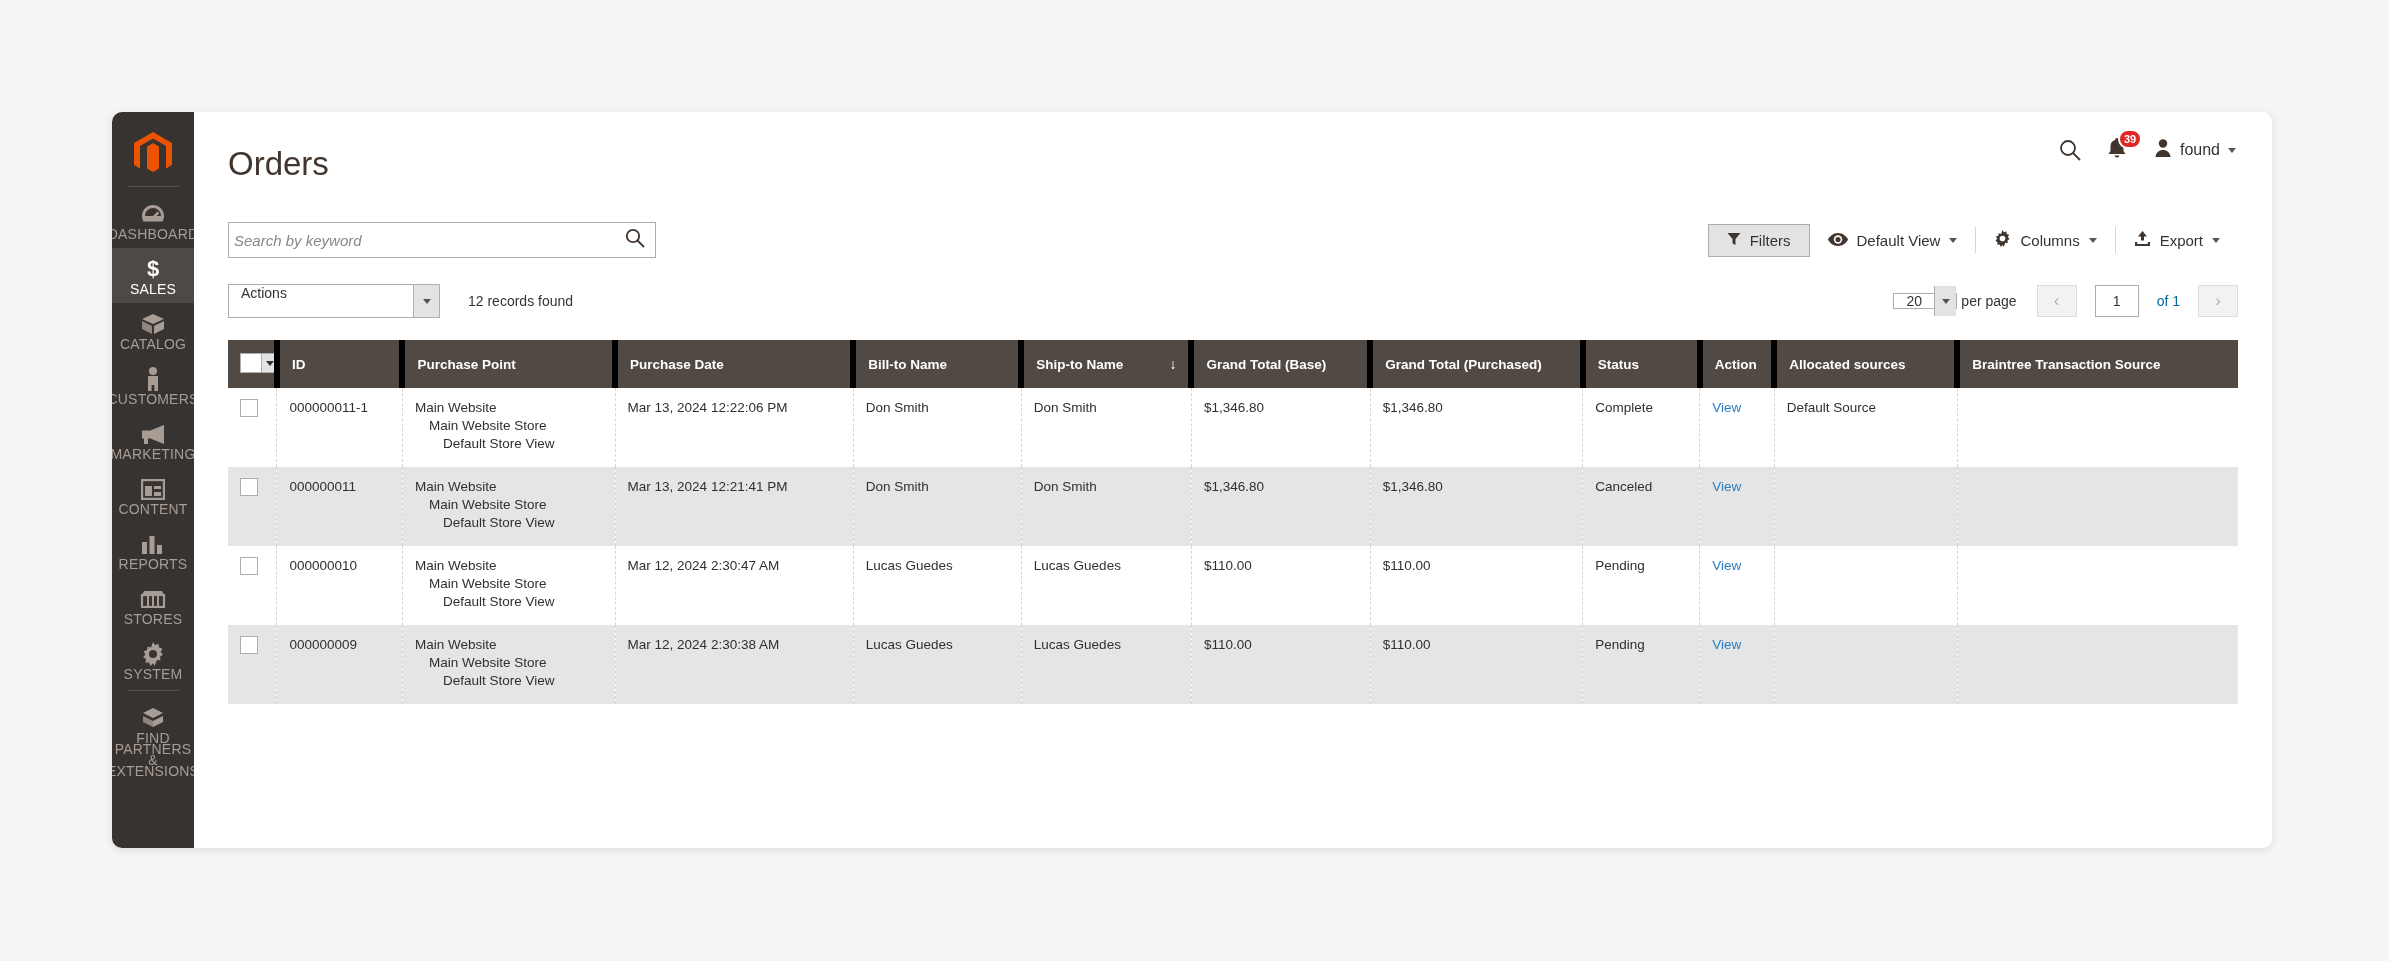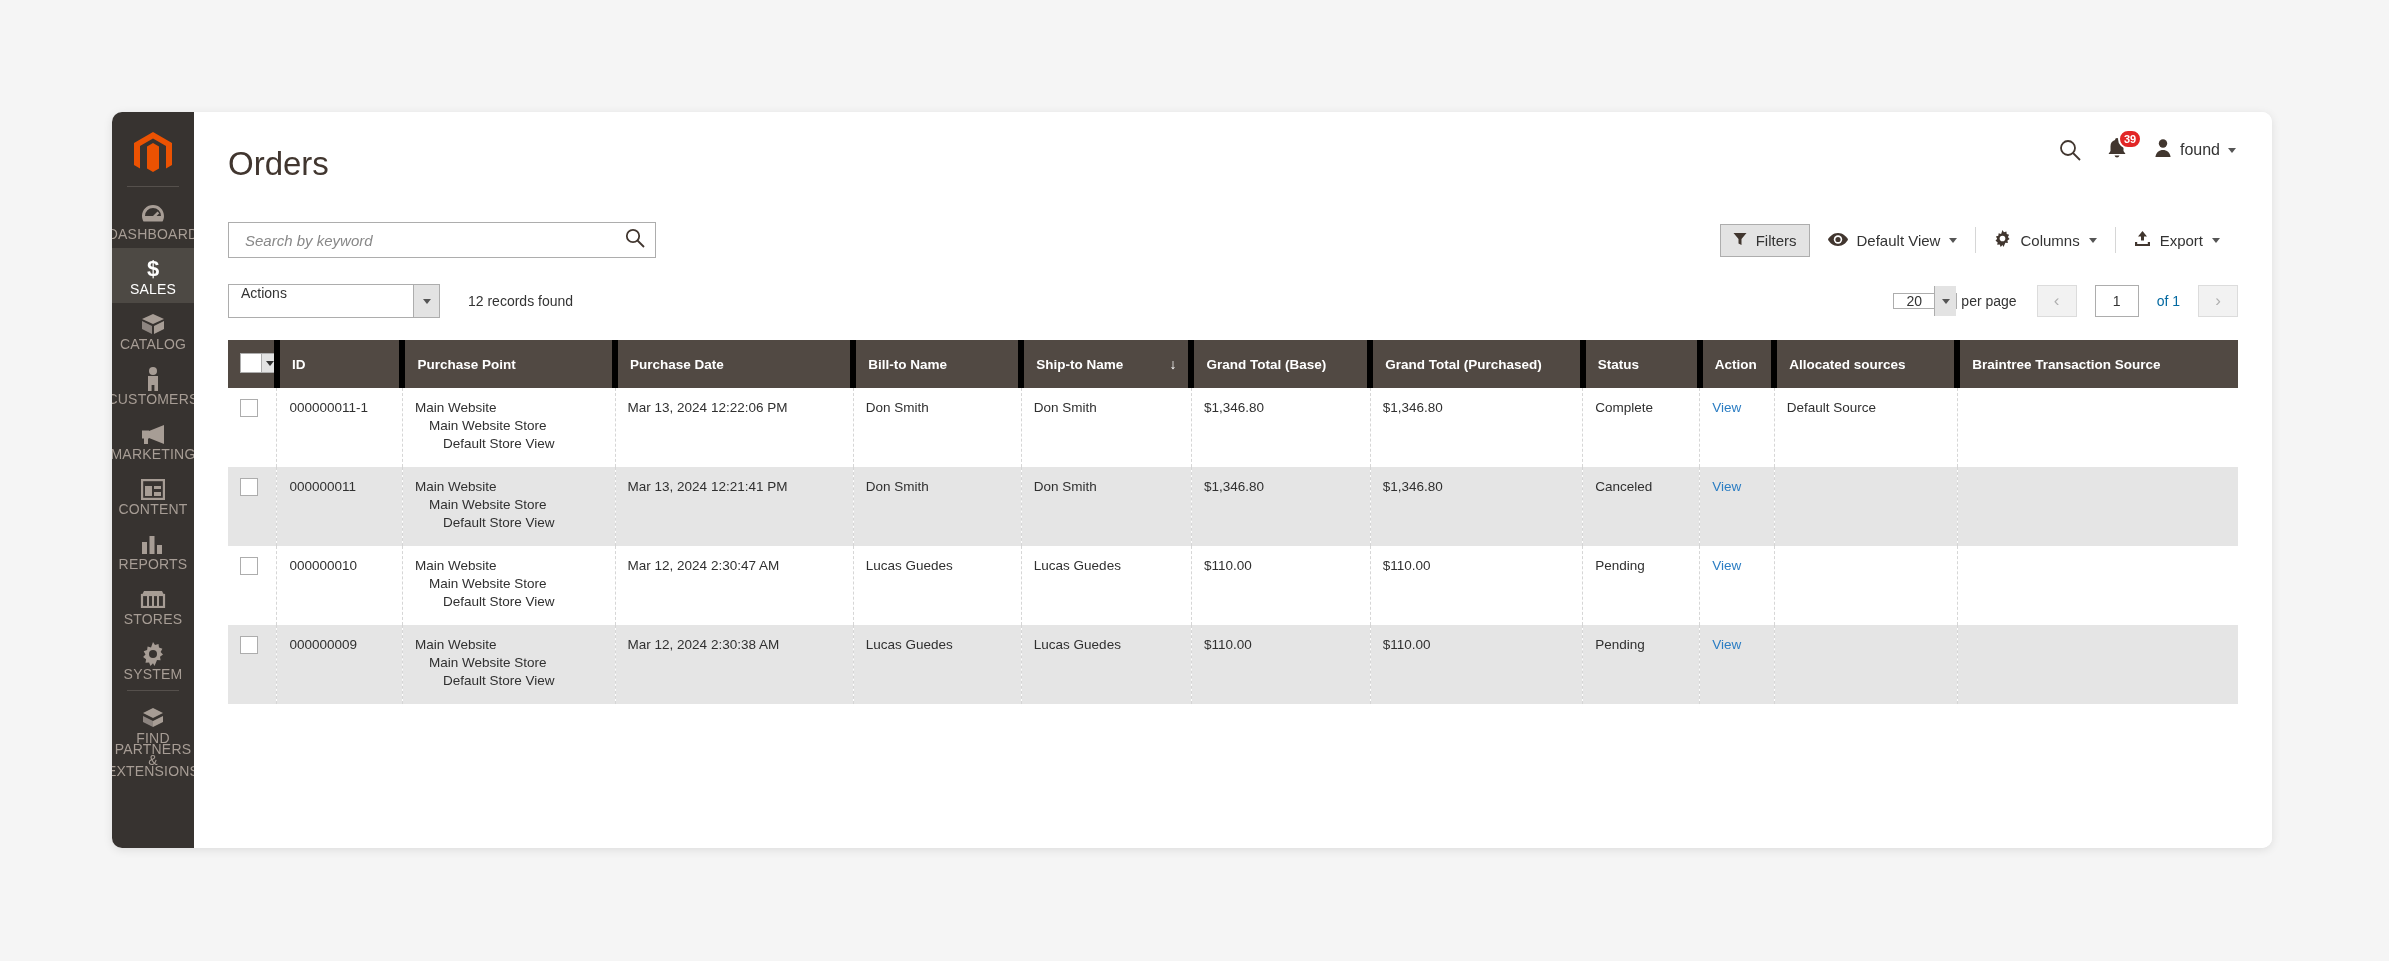--- a/index.html
+++ b/index.html
@@ -159,21 +159,21 @@
     position: relative;
     height: 36px;
   }
   .search-box {
     width: 428px;
     height: 36px;
     border: 1px solid #adadad;
     background: #fff;
     display: flex;
     align-items: center;
-    padding: 0 10px 0 16px;
+    padding: 0 10px 0 5px;
     position: relative;
   }
   .search-box input {
     flex: 1;
     border: none;
     outline: none;
     font-size: 15px;
     font-style: italic;
     color: #555;
     font-family: "Liberation Sans", sans-serif;
@@ -184,21 +184,21 @@
   .toolbar-right {
     position: absolute;
     right: 0;
     display: flex;
     align-items: center;
     gap: 0;
   }
   .filters-btn {
     border: 1px solid #adadad;
     background: #e3e3e3;
-    padding: 7px 12px;
+    padding: 7px 18px;
     display: flex; align-items: center; gap: 9px;
     font-size: 15px; color: #333;
     cursor: pointer;
   }
   .tb-group {
     display: flex; align-items: center; gap: 9px;
     padding: 0 18px;
     font-size: 15px; color: #333;
     cursor: pointer;
     height: 26px;

